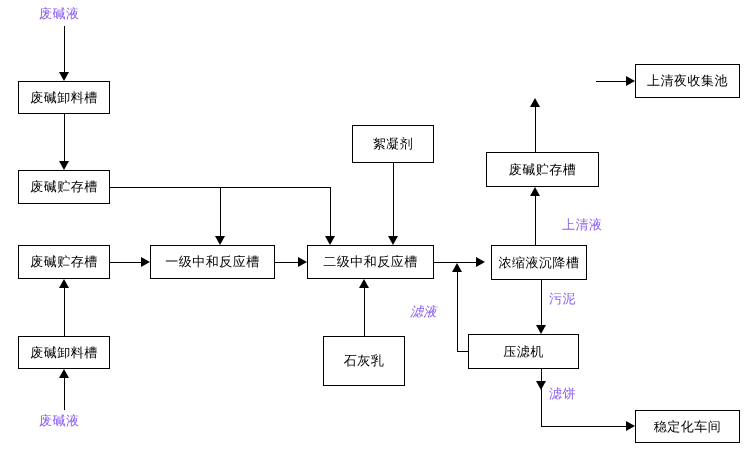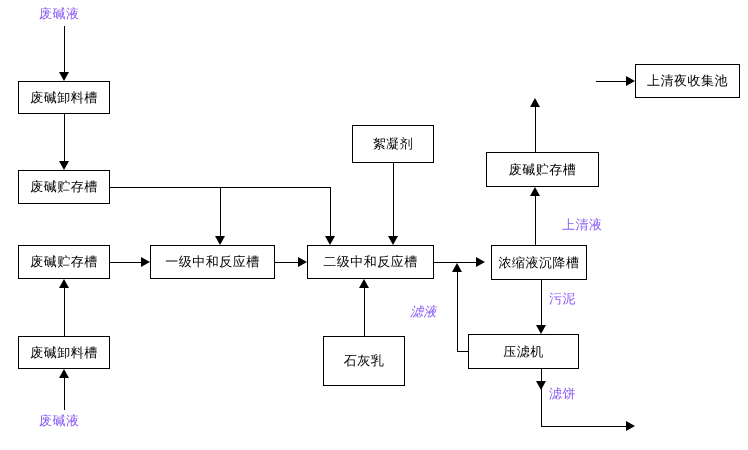--- a/index.html
+++ b/index.html
@@ -111,14 +111,15 @@
   <div class="node" style="left:18px;top:245px;width:92px;height:34px;">废碱贮存槽</div>
   <div class="node" style="left:18px;top:336px;width:92px;height:33px;">废碱卸料槽</div>
   <div class="node" style="left:150px;top:245px;width:125px;height:34px;">一级中和反应槽</div>
   <div class="node" style="left:307px;top:245px;width:127px;height:34px;">二级中和反应槽</div>
   <div class="node" style="left:352px;top:125px;width:82px;height:38px;">絮凝剂</div>
   <div class="node" style="left:323px;top:336px;width:82px;height:50px;">石灰乳</div>
   <div class="node" style="left:491px;top:245px;width:96px;height:35px;">浓缩液沉降槽</div>
   <div class="node" style="left:486px;top:152px;width:113px;height:35px;">废碱贮存槽</div>
   <div class="node" style="left:635px;top:64px;width:105px;height:34px;">上清夜收集池</div>
   <div class="node" style="left:468px;top:334px;width:111px;height:35px;">压滤机</div>
+  <div class="node" style="left:635px;top:410px;width:105px;height:33px;">稳定化车间</div>
 
 </div>
 
 </body></html>

